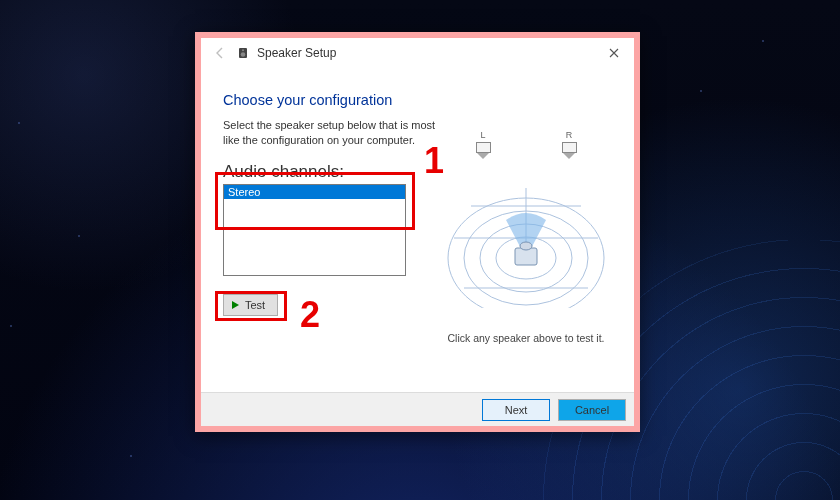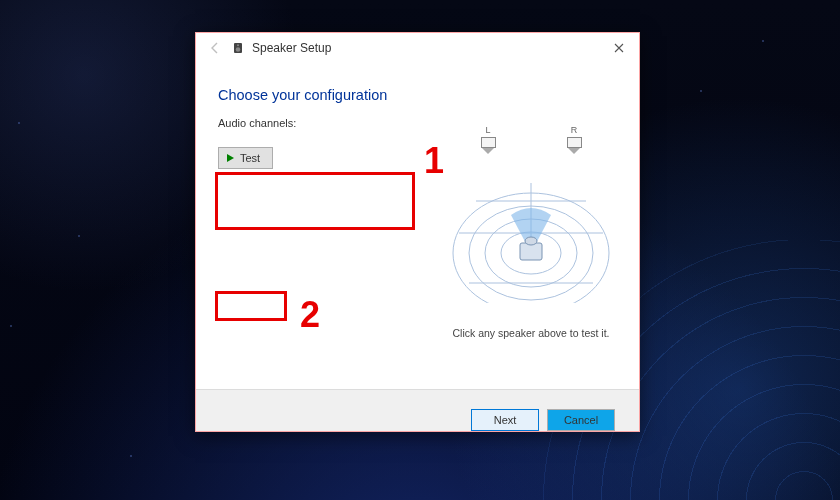--- a/index.html
+++ b/index.html
@@ -20,35 +20,35 @@
     background:
       repeating-radial-gradient(circle at 90% 100%, rgba(70,140,255,.0) 0 28px, rgba(70,140,255,.25) 28px 29px);
     mask: radial-gradient(circle at 90% 100%, #000 0 60%, transparent 70%);
     -webkit-mask: radial-gradient(circle at 90% 100%, #000 0 60%, transparent 70%);
     opacity:.6;
   }
   .star { position:absolute; width:2px; height:2px; background:#5b79c9; border-radius:50%; opacity:.5; }
 
   .dialog {
     position: absolute; left: 195px; top: 32px; width: 445px; height: 400px;
-    background: #fff; border: 1px solid #fca5a5; box-shadow: 0 4px 18px rgba(0,0,0,.5);
+    background: #fff; border: 6px solid #fca5a5; box-shadow: 0 4px 18px rgba(0,0,0,.5);
     display: flex; flex-direction: column;
   }
   .titlebar { height: 30px; display:flex; align-items:center; padding: 0 0 0 8px; }
   .titlebar .back { width:22px; height:22px; display:flex; align-items:center; justify-content:center; color:#999; font-size:15px; }
   .titlebar .icon { width:14px; height:14px; margin-left:6px; display:flex; align-items:center; justify-content:center; }
   .titlebar-title { font-size: 12px; color:#333; margin-left:6px; }
   .titlebar .spacer { flex:1; }
   .closebtn { width:40px; height:28px; display:flex; align-items:center; justify-content:center; color:#555; font-size:13px; }
 
   .content { flex:1; padding: 8px 22px 0 22px; position:relative; }
   .heading { color:#003399; font-size:14.5px; font-weight:400; margin-top:16px; }
   .sub { font-size:11px; color:#333; margin-top:10px; max-width:215px; line-height:1.35; }
 
-  .channels-label { font-size:11px; color:#333; margin-top:14px; }
+  .channels-label { font-size:17px; color:#333; margin-top:14px; }
   .listbox {
     width:183px; height:92px; border:1px solid #7a7a7a; background:#fff; margin-top:2px;
     font-size:11px; overflow:hidden;
   }
   .listbox .option { padding:1px 4px; cursor:default; }
   .listbox .option.selected { background:#0078d7; color:#fff; }
 
   .testbtn {
     display:inline-flex; align-items:center; gap:6px;
     height:22px; padding:0 12px 0 8px; margin-top:18px;
@@ -57,22 +57,22 @@
   .testbtn .play { width:0; height:0; border-left:7px solid #008000; border-top:4px solid transparent; border-bottom:4px solid transparent; }
 
   .diagram { position:absolute; right:18px; top:60px; width:180px; height:180px; }
   .diagram-hint { position:absolute; right:18px; top:264px; width:180px; text-align:center; font-size:10.5px; color:#444; }
 
   .spk { position:absolute; width:22px; display:flex; flex-direction:column; align-items:center; font-size:9px; color:#666; }
   .spk .box { width:15px; height:11px; border:1px solid #888; background:#f4f4f4; margin-top:2px; }
   .spk .cone { width:0; height:0; border-left:6px solid transparent; border-right:6px solid transparent; border-top:6px solid #aaa; }
 
   .footer {
-    height:42px; background:#f0f0f0; border-top:1px solid #dcdcdc;
-    display:flex; align-items:flex-end; justify-content:flex-end; gap:8px; padding-right:24px;
+    height:34px; background:#f0f0f0; border-top:1px solid #dcdcdc;
+    display:flex; align-items:center; justify-content:flex-end; gap:8px; padding-right:8px;
   }
   .footer button {
     height:22px; min-width:68px; font-size:11px; color:#333;
     background:#0ea5e9; border:1px solid #adadad; padding:0 10px;
   }
   .footer button.primary { border-color:#0078d7; background:#e5f1fb; }
 
   
   .anno { position:absolute; border:3px solid #e70000; pointer-events:none; }
   .anno-num { position:absolute; color:#e70000; font-weight:700; font-size:36px; font-family: Arial, sans-serif; pointer-events:none; }
@@ -108,22 +108,26 @@
     <span class="spacer"></span>
     <div class="closebtn">
       <svg width="10" height="10" viewBox="0 0 10 10">
           <path d="M1 1 L9 9 M9 1 L1 9" stroke="currentColor" stroke-width="1.1"></path>
         </svg>
     </div>
   </div>
 
   <div class="content">
     <div class="heading">Choose your configuration</div>
+    <div class="sub">Select the speaker setup below that is most like the configuration on your computer.</div>
 
     <div class="channels-label">Audio channels:</div>
+    <div class="listbox">
+      <div class="option selected">Stereo</div>
+    </div>
 
     <button class="testbtn">
       <span class="play"></span>
       <span>Test</span>
     </button>
 
     <div class="diagram">
       <svg width="180" height="180" viewBox="0 0 180 180">
         <g stroke="#9db7d8" stroke-width="1" fill="none" opacity="0.85">
           <ellipse cx="90" cy="130" rx="78" ry="60"></ellipse>

